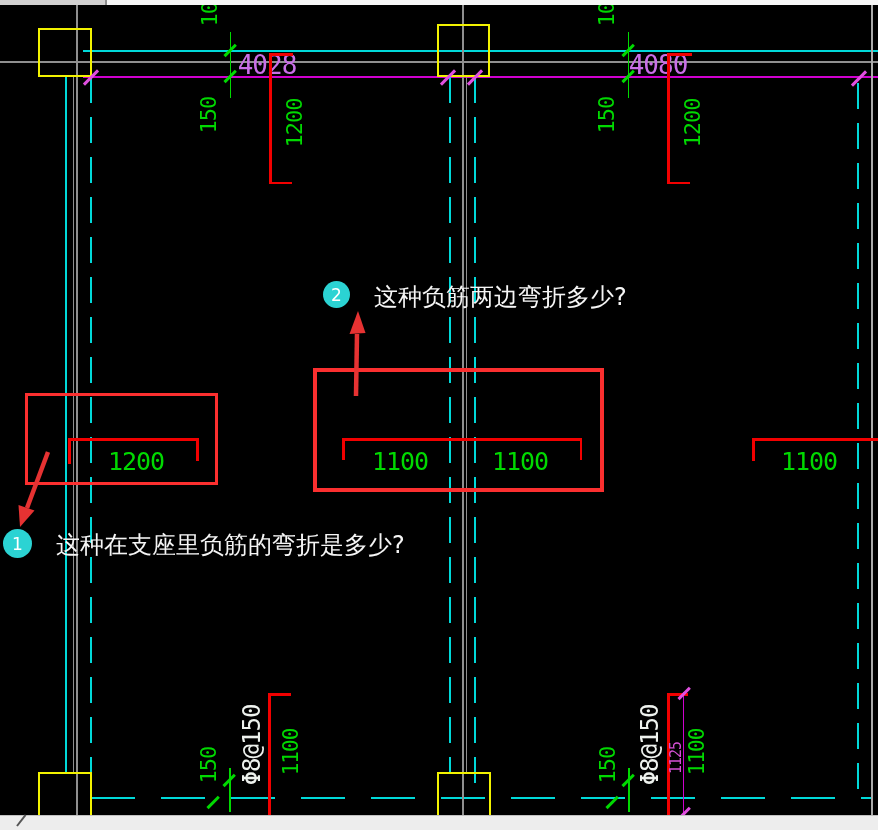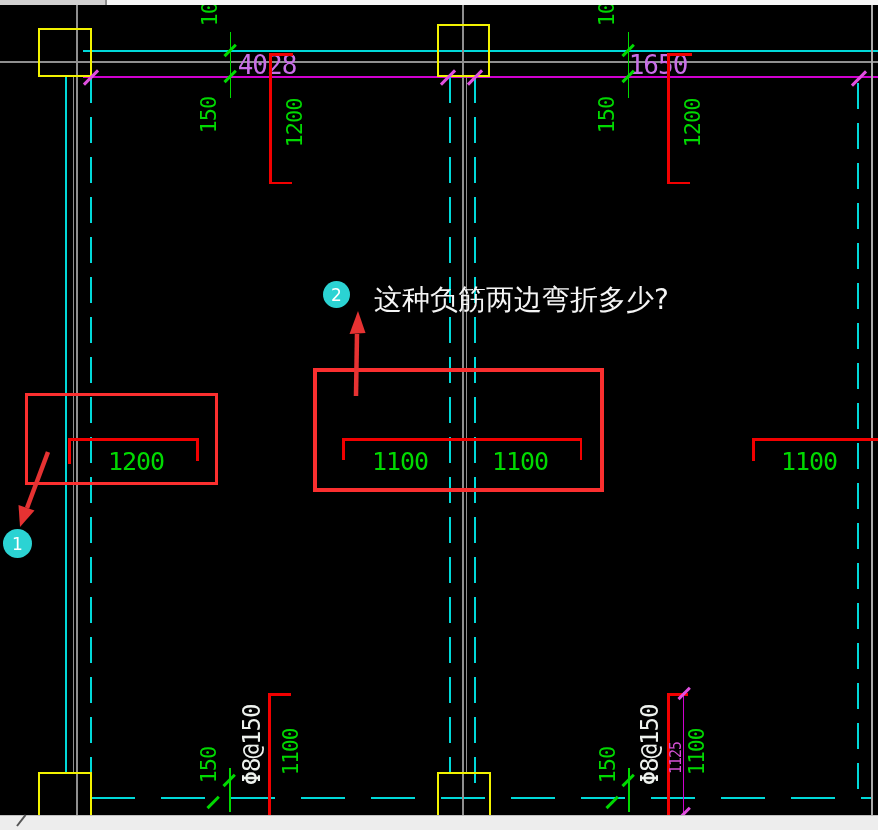--- a/index.html
+++ b/index.html
@@ -27,21 +27,21 @@
   .tick{position:absolute;width:20px;height:3px;transform:rotate(-45deg);}
   .tick.small{width:16px;height:2.5px;}
   .tmag{background:var(--magtick);}
   .tgrn{background:var(--green);}
   
   .dim{position:absolute;font-family:"DejaVu Sans Mono",monospace;color:var(--green);
        text-align:center;white-space:nowrap;letter-spacing:-1px;}
   .vt{transform:rotate(-90deg);}
   .mgt{color:var(--maglt);}
   .wt{color:var(--wtext);}
-  .cnlabel{position:absolute;color:#f5f5f5;font-size:28px;white-space:nowrap;
+  .cnlabel{position:absolute;color:#f5f5f5;font-size:24px;white-space:nowrap;
            font-family:"DejaVu Sans",sans-serif;}
   .badge{position:absolute;border-radius:50%;background:var(--badge);color:#fff;
          display:flex;align-items:center;justify-content:center;
          font-size:17px;font-family:"DejaVu Sans",sans-serif;z-index:6;}
   
   .redbox{position:absolute;border:3px solid var(--boxred);background:transparent;z-index:4;}
   
   .chrome{position:absolute;z-index:10;}
   .arrowsvg{position:absolute;left:0;top:0;z-index:5;pointer-events:none;}
 </style>
@@ -72,21 +72,21 @@
   <div class="yl abs" style="left:437px;top:24px;width:49px;height:49px;"></div>
   <div class="yl abs" style="left:38px;top:772px;width:50px;height:43px;"></div>
   <div class="yl abs" style="left:437px;top:772px;width:50px;height:43px;"></div>
 
   <div class="tick tmag" style="left:81px;top:75.5px;"></div>
   <div class="tick tmag" style="left:438px;top:75.5px;"></div>
   <div class="tick tmag" style="left:465px;top:75.5px;"></div>
   <div class="tick tmag" style="left:849px;top:76.5px;"></div>
 
   <div class="dim mgt" style="left:233px;top:50px;width:68px;font-size:26px;">4028</div>
-  <div class="dim mgt" style="left:618px;top:50px;width:80px;font-size:26px;">1650</div>
+  <div class="dim mgt" style="left:618px;top:50px;width:80px;font-size:26px;">4080</div>
 
   <div class="vline gn abs" style="left:229.5px;top:32px;width:1.5px;height:66px;"></div>
   <div class="tick small tgrn" style="left:222px;top:49px;"></div>
   <div class="tick small tgrn" style="left:222px;top:75px;"></div>
   <div class="dim vt" style="left:180px;top:-3px;width:60px;height:22px;font-size:22px;line-height:22px;">100</div>
   <div class="dim vt" style="left:181px;top:104px;width:56px;height:22px;font-size:22px;line-height:22px;">150</div>
   <div class="abs rd" style="left:269px;top:53px;width:24px;height:2.5px;"></div>
   <div class="abs rd" style="left:269px;top:53px;width:2.5px;height:131px;"></div>
   <div class="abs rd" style="left:269px;top:181.5px;width:23px;height:2.5px;"></div>
   <div class="dim vt" style="left:265px;top:111px;width:60px;height:24px;font-size:22px;line-height:24px;">1200</div>
@@ -148,20 +148,21 @@
     </g>
     <g>
       <line x1="356" y1="396" x2="357" y2="334" stroke="#e63232" stroke-width="4.5"></line>
       <polygon points="358,311 349.5,334 365.5,333" fill="#e63232"></polygon>
     </g>
   </svg>
 
   <div class="badge" style="left:3px;top:529px;width:29px;height:29px;">
     <span>1</span>
   </div>
+  <div class="cnlabel" style="left:56px;top:529px;">这种在支座里负筋的弯折是多少?</div>
 
   <div class="badge" style="left:323px;top:281px;width:27px;height:27px;">
     <span>2</span>
   </div>
   <div class="cnlabel" style="left:374px;top:281px;">这种负筋两边弯折多少?</div>
 
   <div class="chrome" style="left:0;top:0;width:105px;height:5px;background:#d2d1d1;"></div>
   <div class="chrome" style="left:105px;top:0;width:2px;height:5px;background:#8e8e8e;"></div>
   <div class="chrome" style="left:107px;top:0;width:771px;height:5px;background:#f7f7f7;"></div>
   <div class="chrome" style="left:0;top:815px;width:878px;height:15px;background:#ededed;border-top:1px solid #c2c2c2;"></div>

